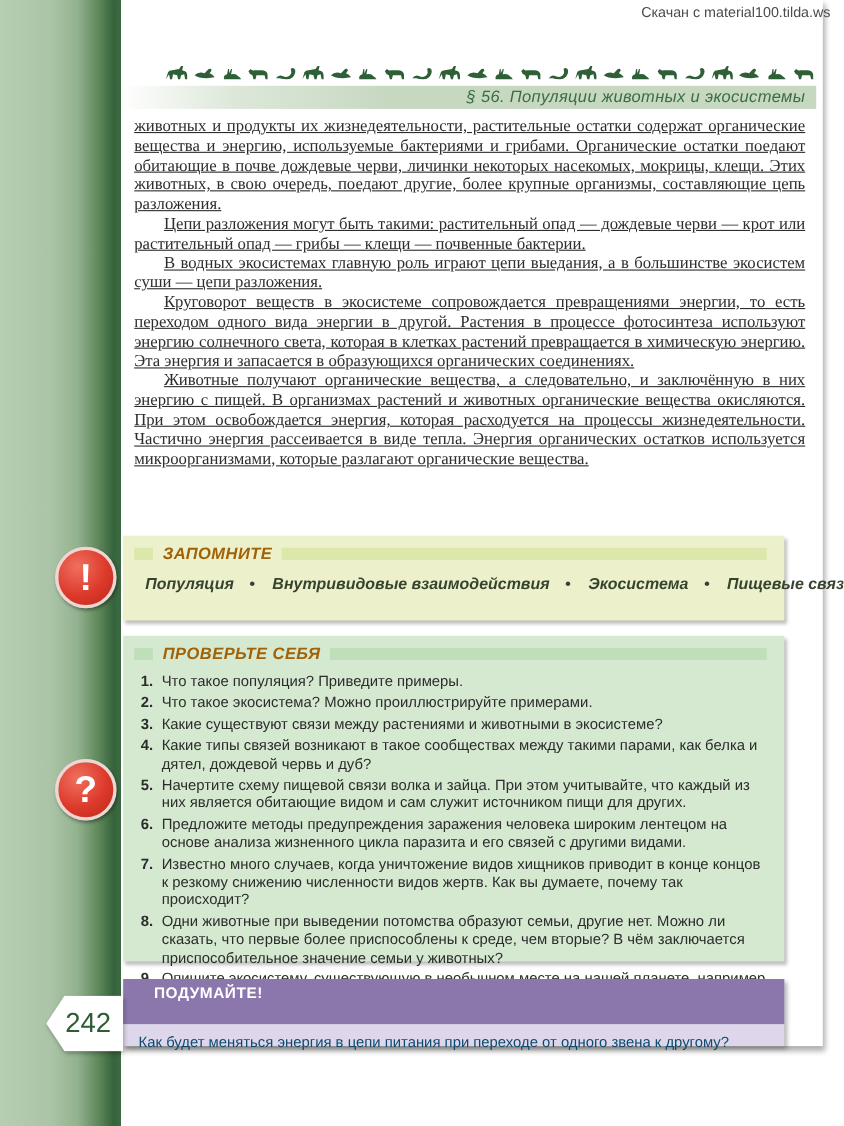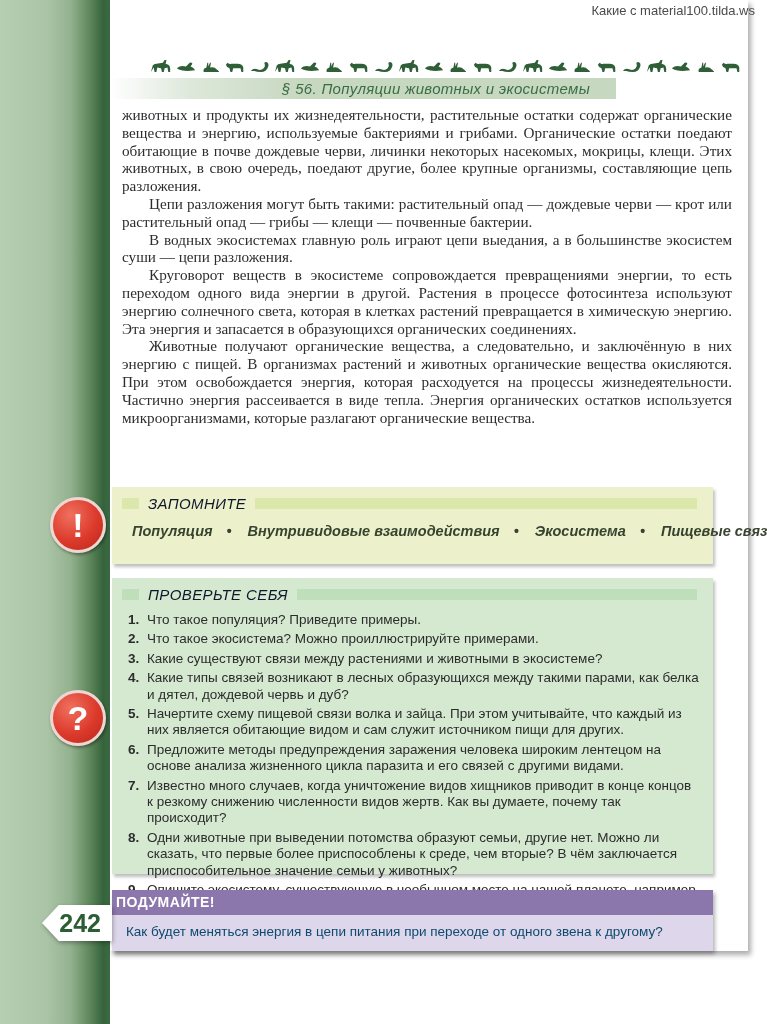--- a/index.html
+++ b/index.html
@@ -21,83 +21,83 @@
     position:absolute;top:3px;right:12px;font-size:13px;color:#4b4b4b;
   }
   
   .frieze{
     position:absolute;left:150px;top:57px;width:592px;height:18px;
     display:flex;justify-content:space-between;align-items:flex-end;color:var(--dark-green,#2e5f37);
   }
   .frieze svg{display:block;height:17px;width:22px;fill:currentColor;}
   
   .section-bar{
-    position:absolute;left:110px;top:78px;width:506px;height:21px;
+    position:absolute;left:110px;top:78px;width:632px;height:21px;
     background:linear-gradient(90deg,rgba(199,216,193,0) 0%,rgba(199,216,193,0.6) 16%,var(--section-bar-bg,#c7d8c1) 38%,var(--section-bar-bg,#c7d8c1) 100%);
     font-style:italic;font-size:15px;line-height:21px;color:#3b6d42;
-    text-align:right;padding-right:26px;box-sizing:border-box;letter-spacing:0.3px;
+    text-align:right;padding-right:10px;box-sizing:border-box;letter-spacing:0.3px;
   }
   
   .body-text{
     position:absolute;left:122px;top:106px;width:610px;
     font-family:"Liberation Serif",serif;font-size:15.2px;line-height:17.8px;
     color:#2d2d2d;text-align:justify;
   }
-  .body-text p{margin:0;}
+  .body-text p{margin:0;text-decoration:underline;}
   .body-text p.indent{text-indent:27px;}
   
   .info-box{position:absolute;left:112px;width:601px;box-sizing:border-box;box-shadow:2px 3px 3px rgba(0,0,0,0.25);}
   .remember-box{top:487px;height:77px;background:var(--remember-bg,#ecf1cb);}
   .check-box{top:578px;height:296px;background:var(--check-bg,#d5e9d1);}
   .box-head{display:flex;align-items:center;gap:9px;margin:8px 16px 0 10px;}
   .box-bar{height:11px;background:var(--remember-bar,#dbe7ab);}
   .bar-left{width:17px;flex:none;}
   .bar-right{flex:1;}
   .check-box .box-bar{background:var(--check-bar,#bfdfba);}
   .box-title{
-    font-weight:normal;font-style:italic;font-size:15px;color:#0f172a;
+    font-weight:bold;font-style:italic;font-size:15px;color:#a16207;
     letter-spacing:0.4px;white-space:nowrap;
   }
   .remember-terms{
     margin:7px 16px 0 20px;font-weight:bold;font-style:italic;font-size:14.5px;
     line-height:25px;color:#37432f;
   }
   .term-group{white-space:nowrap;margin-right:16px;}
   .term-dot{margin-left:14px;}
   .questions{margin:9px 14px 0 16px;font-size:13.5px;line-height:16.4px;color:#2c2c2c;}
   .q{display:flex;margin-bottom:3px;}
   .q-num{flex:none;width:19px;font-weight:bold;}
   .q-text{flex:1;}
   
   .think-box{top:890px;height:61px;background:var(--think-body-bg,#ded7eb);box-shadow:2px 3px 4px rgba(0,0,0,0.3);}
   .think-header{
-    height:25px;background:var(--think-header-bg,#8c77ad);color:#ffffff;
-    font-weight:bold;font-size:14px;line-height:25px;padding-left:4px;letter-spacing:0.5px;
+    height:41px;background:var(--think-header-bg,#8c77ad);color:#ffffff;
+    font-weight:bold;font-size:14px;line-height:25px;padding-left:28px;letter-spacing:0.5px;
   }
   .think-body{
     padding:9px 14px 0 14px;font-size:13.5px;color:#0c4a6e;line-height:16px;
   }
   
   .badge{
     position:absolute;width:56px;height:56px;border-radius:50%;box-sizing:border-box;
     background:radial-gradient(circle at 35% 30%,#f0705f 0%,var(--badge-red,#dc3a2b) 55%,#b92619 100%);
     border:3px solid #eed6d2;box-shadow:1px 2px 3px rgba(0,0,0,0.35);
     display:flex;align-items:center;justify-content:center;
     color:#ffffff;font-weight:bold;font-size:34px;line-height:1;
   }
   .badge-exclaim{left:50px;top:497px;}
   .badge-question{left:50px;top:690px;}
   
   .page-tab-wrap{position:absolute;left:42px;top:905px;filter:drop-shadow(1px 2px 2px rgba(0,0,0,0.3));}
   .page-tab{
-    width:70px;height:36px;background:#ffffff;
+    width:70px;height:51px;background:#ffffff;
     clip-path:polygon(0 50%,24% 0,100% 0,100% 100%,24% 100%);
     display:flex;align-items:center;justify-content:flex-end;
     box-sizing:border-box;padding-right:11px;
-    font-weight:bold;font-size:25px;color:#2c5e34;
+    font-weight:normal;font-size:25px;color:#2c5e34;
   }
   .hidden-defs{position:absolute;width:0;height:0;overflow:hidden;}
 </style>
 </head>
 <body>
 
 <svg class="hidden-defs" xmlns="http://www.w3.org/2000/svg">
   <defs>
     <symbol id="an-quadruped" viewBox="0 0 24 16">
       <path d="M1 14 L3 7 Q4 5 7 5 L14 4 L16 1 L18 1 L17 5 L20 6 Q22 7 22 10 L22 14 L20 14 L19 9 L16 10 L15 14 L13 14 L12 10 L8 9 L7 14 L5 14 L4 9 Z"></path>
@@ -204,21 +204,21 @@
 
     <div class="body-text" style="position:absolute;left:12px;top:106px;">
         <p class="para">животных и продукты их жизнедеятельности, растительные остатки содержат органические вещества и энергию, используемые бактериями и грибами. Органические остатки поедают обитающие в почве дождевые черви, личинки некоторых насекомых, мокрицы, клещи. Этих животных, в свою очередь, поедают другие, более крупные организмы, составляющие цепь разложения.</p>
         <p class="indent">Цепи разложения могут быть такими: растительный опад — дождевые черви — крот или растительный опад — грибы — клещи — почвенные бактерии.</p>
         <p class="indent">В водных экосистемах главную роль играют цепи выедания, а в большинстве экосистем суши — цепи разложения.</p>
         <p class="indent">Круговорот веществ в экосистеме сопровождается превращениями энергии, то есть переходом одного вида энергии в другой. Растения в процессе фотосинтеза используют энергию солнечного света, которая в клетках растений превращается в химическую энергию. Эта энергия и запасается в образующихся органических соединениях.</p>
         <p class="indent">Животные получают органические вещества, а следовательно, и заключённую в них энергию с пищей. В организмах растений и животных органические вещества окисляются. При этом освобождается энергия, которая расходуется на процессы жизнедеятельности. Частично энергия рассеивается в виде тепла. Энергия органических остатков используется микроорганизмами, которые разлагают органические вещества.</p>
       </div>
   </div>
 
-  <div class="watermark">Какие с material100.tilda.ws</div>
+  <div class="watermark">Скачан с material100.tilda.ws</div>
 
   <div class="info-box remember-box">
     <div class="box-head">
       <span class="box-bar bar-left"></span>
       <span class="box-title">ЗАПОМНИТЕ</span>
       <span class="box-bar bar-right"></span>
     </div>
     <div class="remember-terms"><span class="term-group">Популяция<span class="term-dot">•</span></span><span class="term-group">Внутривидовые взаимодействия<span class="term-dot">•</span></span><span class="term-group">Экосистема<span class="term-dot">•</span></span><span class="term-group">Пищевые связи</span></div>
   </div>
 
@@ -240,21 +240,21 @@
         <div class="q">
           <span class="q-num">2.</span>
           <span class="q-text">Что такое экосистема? Можно проиллюстрируйте примерами.</span>
         </div>
         <div class="q">
           <span class="q-num">3.</span>
           <span class="q-text">Какие существуют связи между растениями и животными в экосистеме?</span>
         </div>
         <div class="q">
           <span class="q-num">4.</span>
-          <span class="q-text">Какие типы связей возникают в лесных образующихся между такими парами, как белка и дятел, дождевой червь и дуб?</span>
+          <span class="q-text">Какие типы связей возникают в такое сообществах между такими парами, как белка и дятел, дождевой червь и дуб?</span>
         </div>
         <div class="q">
           <span class="q-num">5.</span>
           <span class="q-text">Начертите схему пищевой связи волка и зайца. При этом учитывайте, что каждый из них является обитающие видом и сам служит источником пищи для других.</span>
         </div>
         <div class="q">
           <span class="q-num">6.</span>
           <span class="q-text">Предложите методы предупреждения заражения человека широким лентецом на основе анализа жизненного цикла паразита и его связей с другими видами.</span>
         </div>
         <div class="q">

